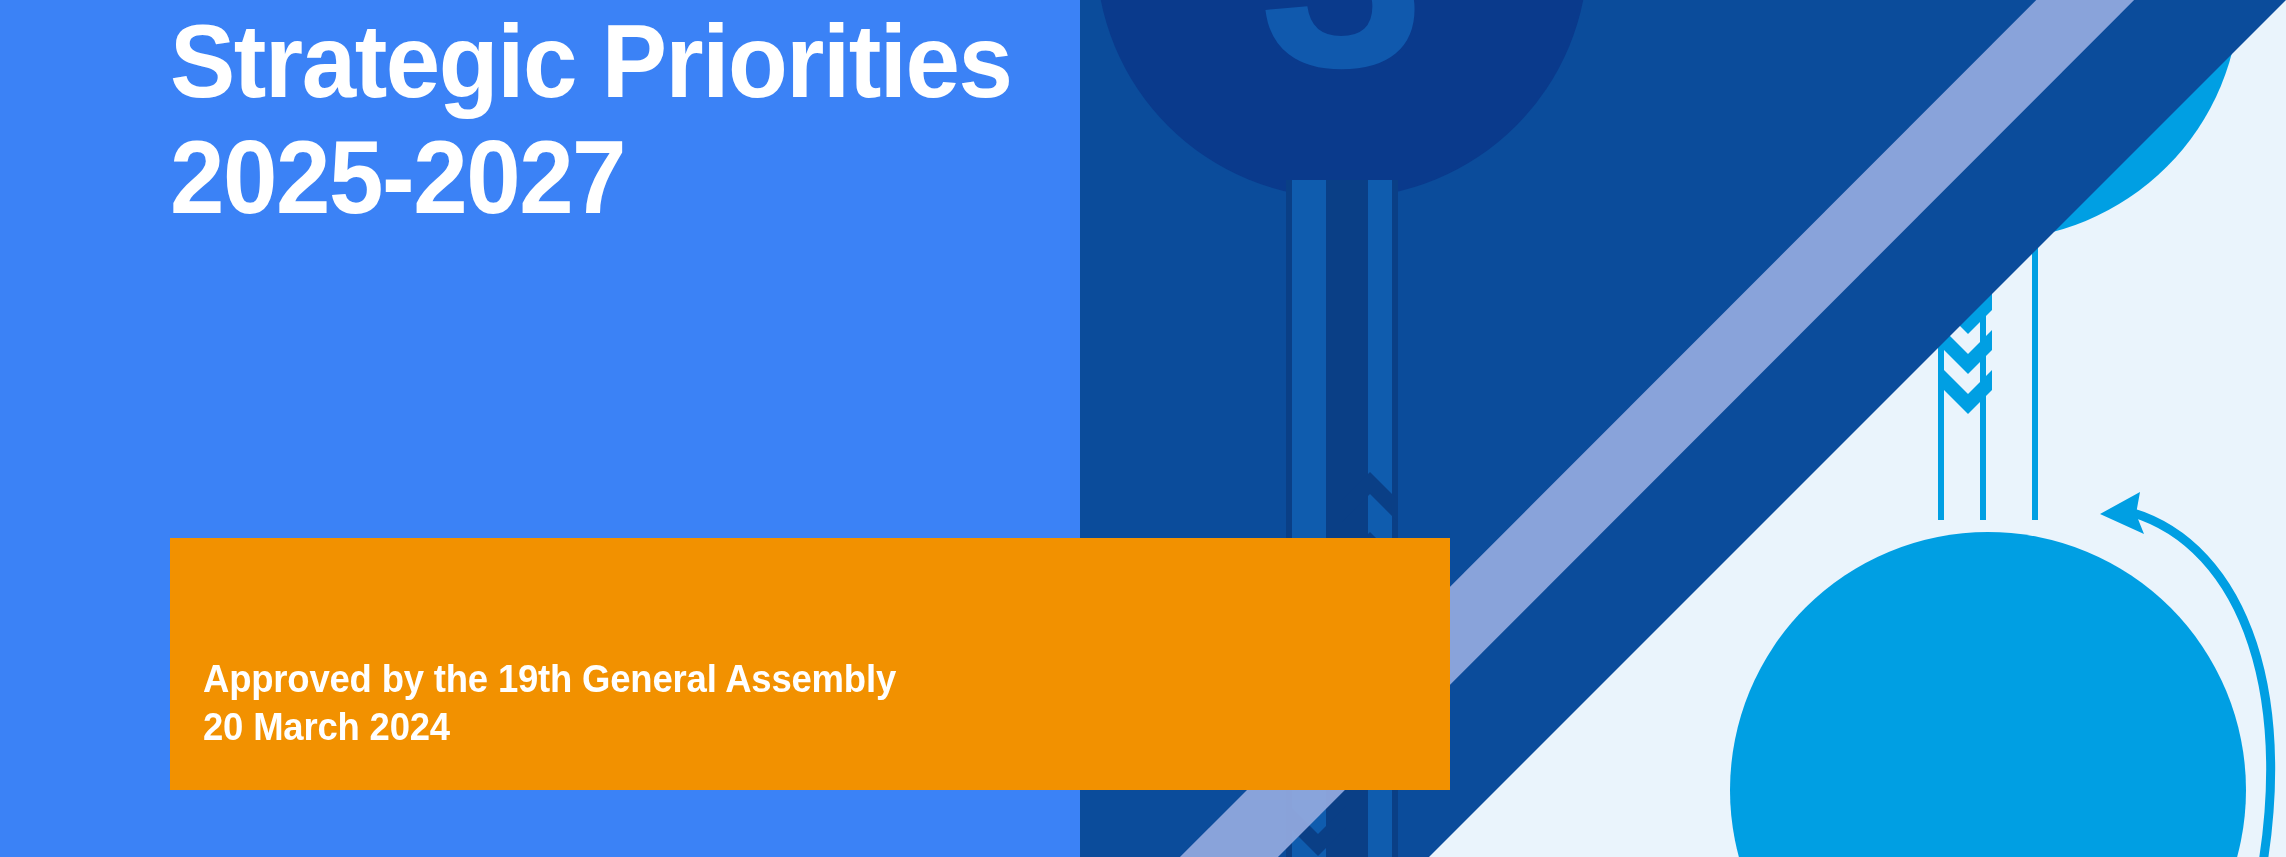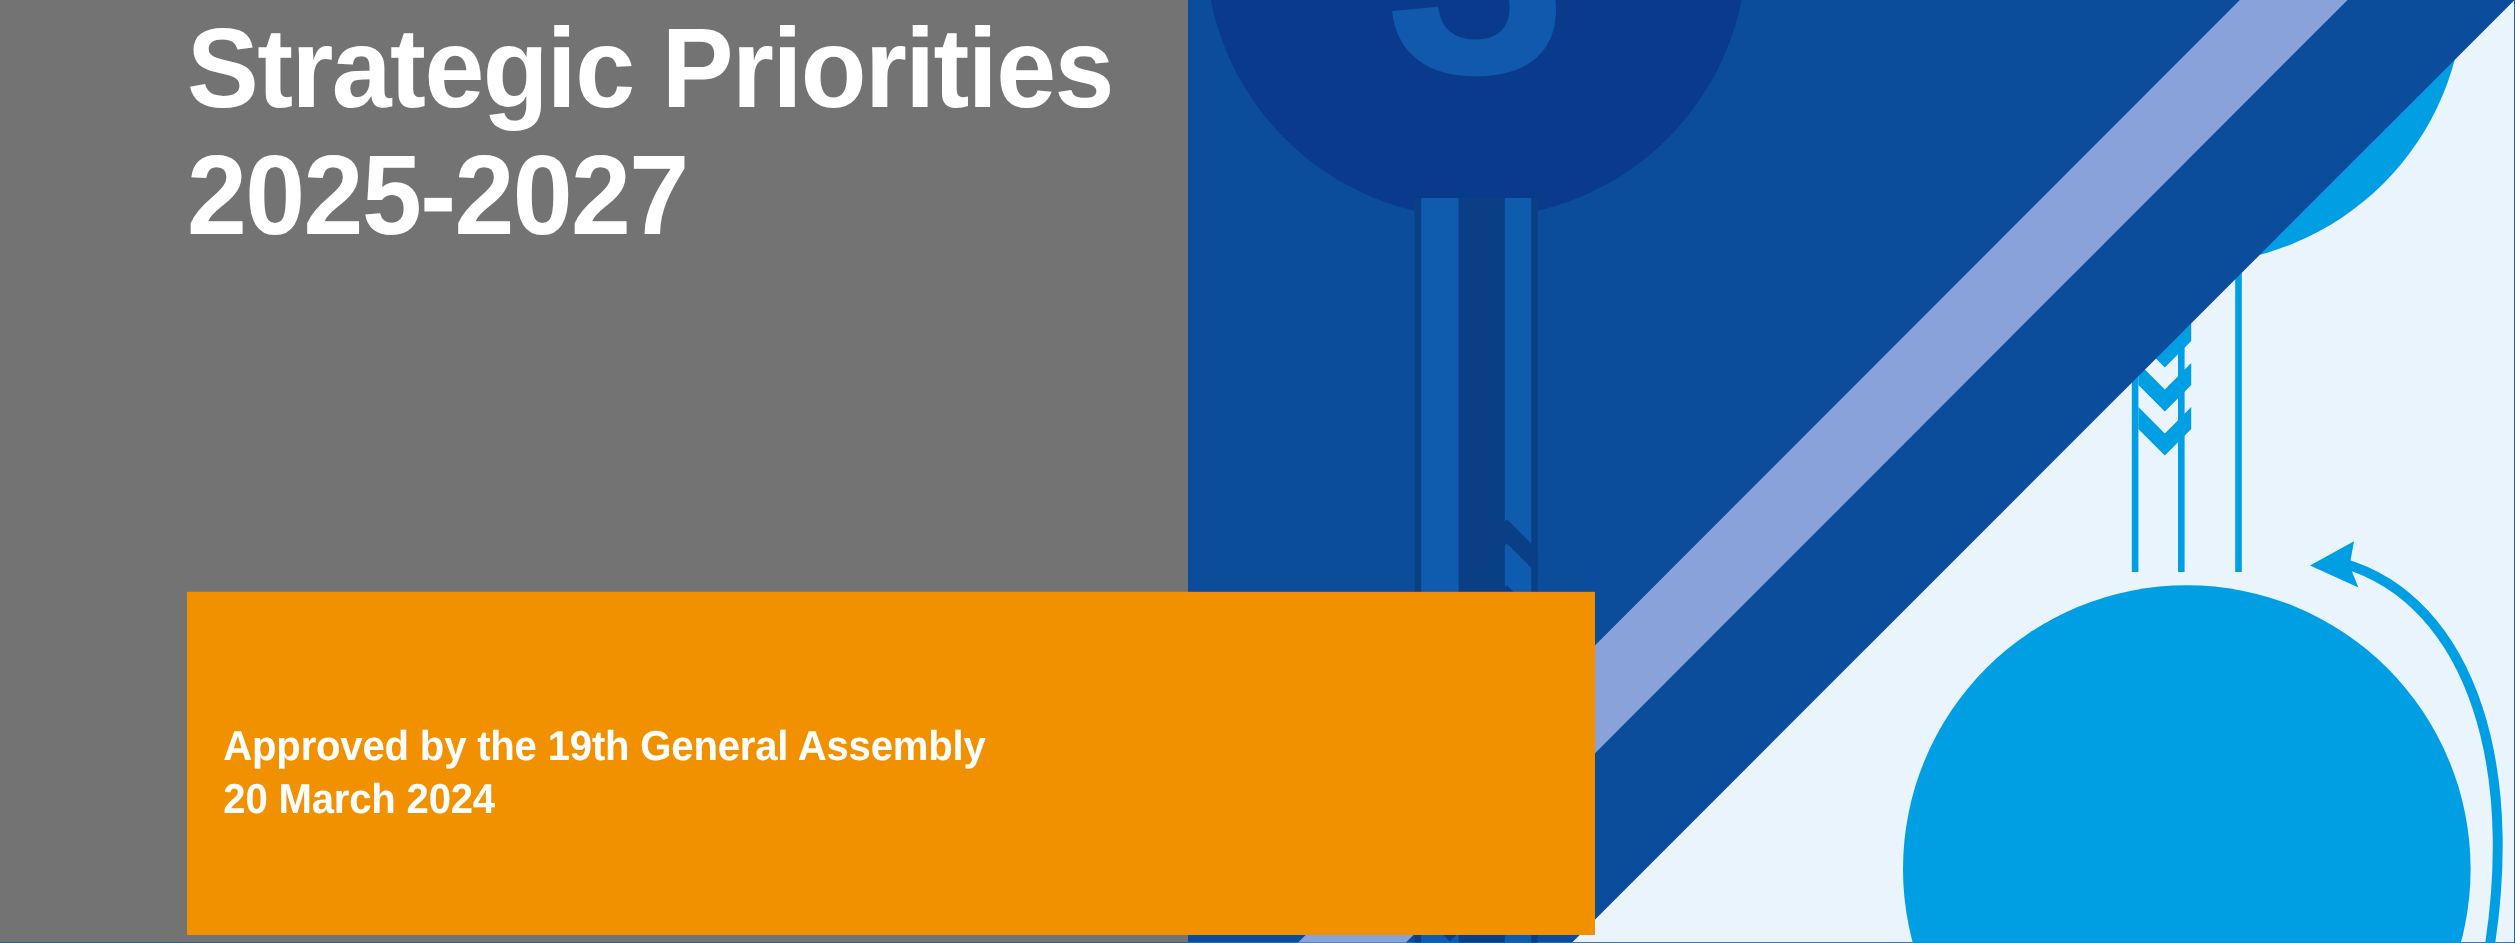--- a/index.html
+++ b/index.html
@@ -1,32 +1,32 @@
 <!DOCTYPE html>
 <html><head>
 <meta charset="utf-8">
 <style>
   html,body{margin:0;padding:0;}
   body{width:2286px;height:857px;overflow:hidden;background:#0b4c9b;
        font-family:"Liberation Sans",sans-serif;}
-  #stage{position:relative;width:2286px;height:857px;overflow:hidden;background:#737373;}
+  #stage{position:relative;width:2286px;height:857px;overflow:hidden;background:#3b82f6;}
 
   
   #art{position:absolute;left:1080px;top:0;width:1206px;height:857px;overflow:hidden;}
   #art svg{display:block;}
 
   
   #headline{position:absolute;left:170px;top:4px;width:1000px;
             color:#ffffff;font-weight:700;font-size:103px;line-height:1.13;
             letter-spacing:-1.5px;transform:scaleX(.95);transform-origin:left top;
             white-space:nowrap;}
   #headline .ln{display:block;}
 
   
-  #approval{position:absolute;left:170px;top:538px;width:1280px;height:312px;
+  #approval{position:absolute;left:170px;top:538px;width:1280px;height:252px;
             background:#f29100;}
   #approval .txt{position:absolute;left:33px;top:118px;color:#ffffff;
                  font-weight:700;font-size:38px;line-height:1.26;
                  letter-spacing:-.2px;transform:scaleX(.96);
                  transform-origin:left top;white-space:nowrap;}
   #approval .txt span{display:block;}
 </style>
 </head>
 <body>
 

